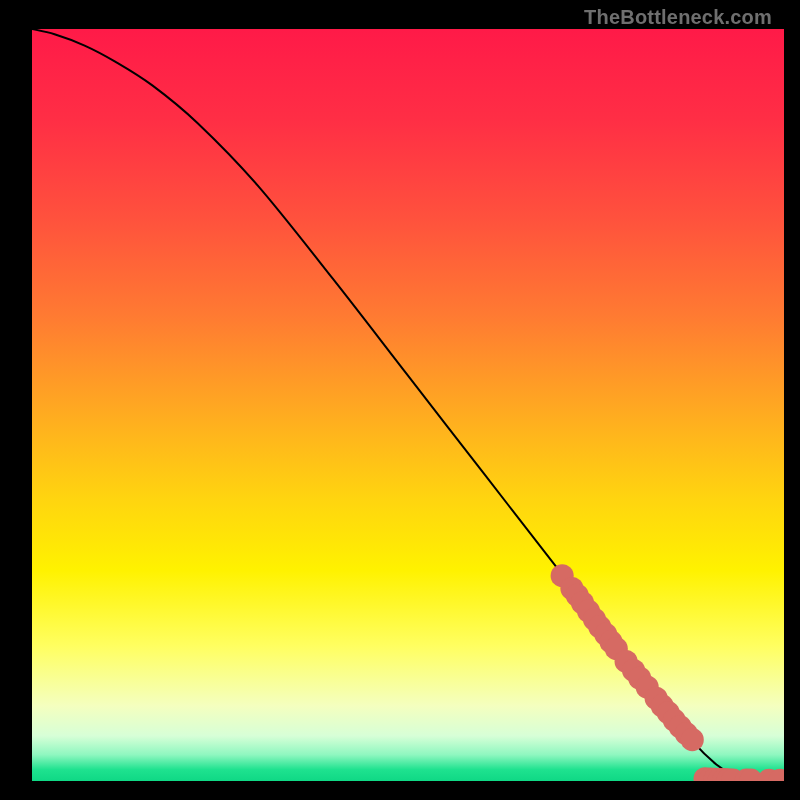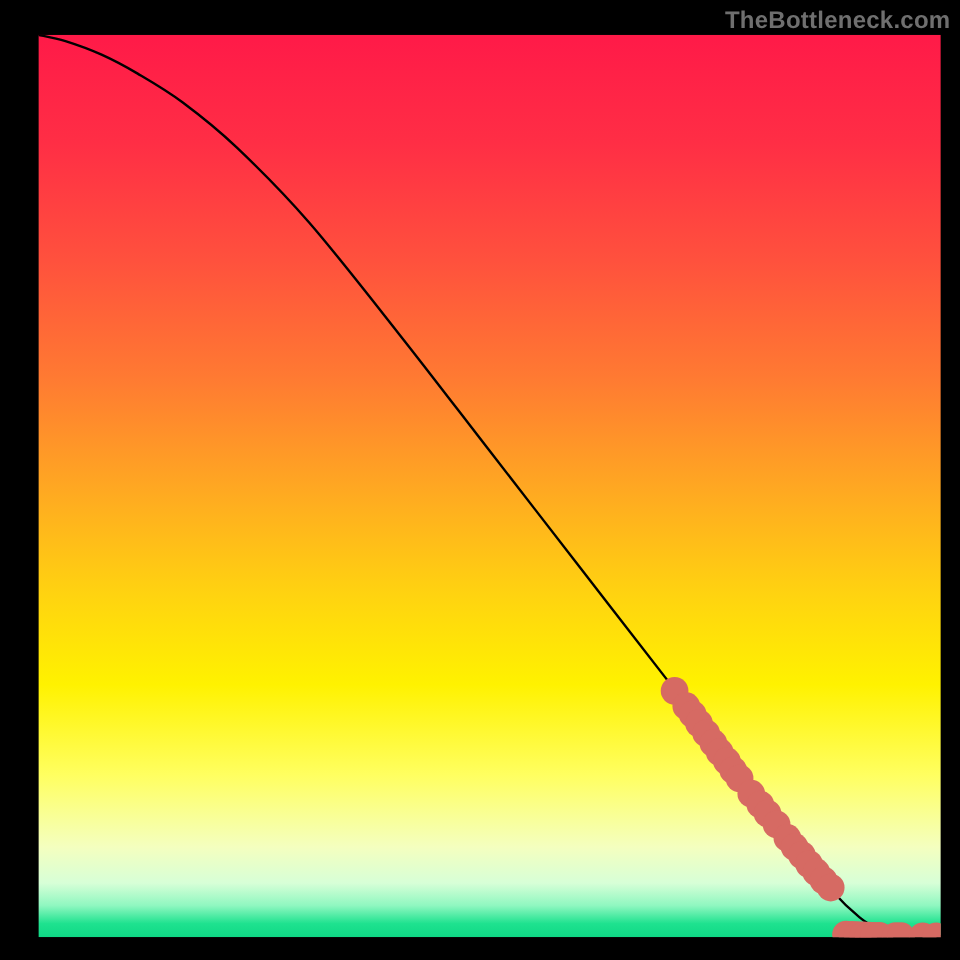--- a/index.html
+++ b/index.html
@@ -29,21 +29,21 @@
   }
   .curve-svg {
     position: absolute;
     inset: 0;
     width: 100%;
     height: 100%;
   }
   .watermark {
     position: absolute;
     top: 6px;
-    right: 8px;
+    right: 28px;
     font-family: Arial, Helvetica, sans-serif;
     font-size: 20px;
     font-weight: 600;
     color: #6f6f6f;
     letter-spacing: 0.2px;
     user-select: none;
   }
 </style>
 </head>
 <body>

